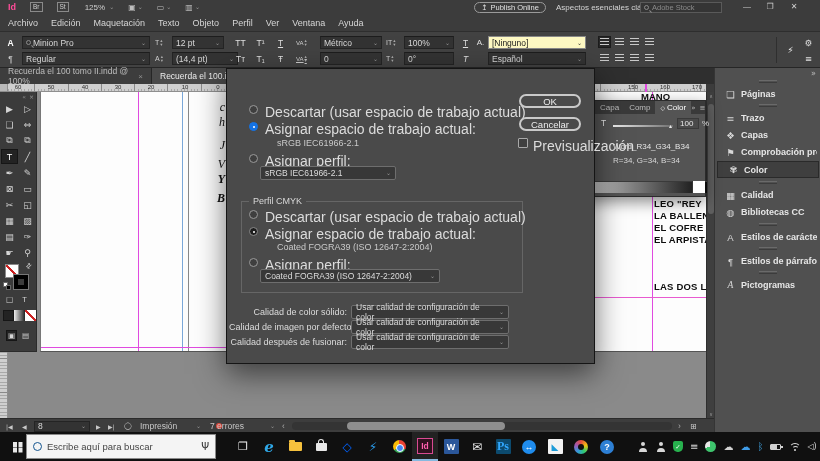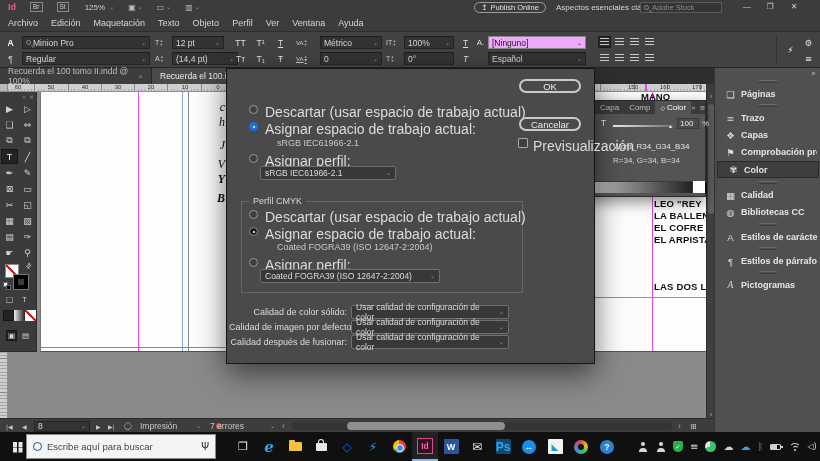--- a/index.html
+++ b/index.html
@@ -24,21 +24,21 @@
   .searchico::after { content:""; position:absolute; width:3px; height:1px; background:#8a8a8a; transform:rotate(45deg); left:4px; top:5px; }
   .winbtn { position:absolute; top:0; width:16px; height:13px; display:flex; align-items:center; justify-content:center; color:#d0d0d0; font-size:8px; }
 
   
   .menubar { position:absolute; left:0; top:14px; width:820px; height:18px; background:#3c3c3c; border-bottom:1px solid #2e2e2e; display:flex; align-items:center; gap:13px; padding-left:8px; font-size:9px; color:#d6d6d6; }
 
   
   .controlbar { position:absolute; left:0; top:32px; width:820px; height:36px; background:#424242; border-bottom:1px solid #262626; font-size:9px; }
   .fld { position:absolute; height:13px; background:#333333; border:1px solid #242424; border-top-color:#1d1d1d; color:#d8d8d8; font-size:8.5px; display:flex; align-items:center; padding:0 3px; gap:2px; }
   .fld .chev { margin-left:auto; }
-  .fld.white { background:#f0abfc; color:#1d1d1d; border-color:#888; }
+  .fld.white { background:#fef9c3; color:#1d1d1d; border-color:#888; }
   .fld.white .chev { color:#333; }
   .st { display:flex; flex-direction:column; justify-content:center; line-height:3.5px; font-size:4.5px; color:#aaa; }
   .cicon { position:absolute; color:#cfcfcf; font-size:7px; display:flex; align-items:center; gap:1px; height:13px; }
   .tbt { position:absolute; width:17px; height:13px; display:flex; align-items:center; justify-content:center; color:#e0e0e0; font-size:8.5px; }
   .u { text-decoration:underline; }
   .it { font-style:italic; }
   .alignbtn { position:absolute; width:13px; height:12px; display:flex; align-items:center; justify-content:center; }
   .alignbtn i { display:block; width:9px; height:8px; background:repeating-linear-gradient(#c9c9c9 0 1px, transparent 1px 3px); }
   .alignbtn.active { background:#282828; border:1px solid #1c1c1c; }
   .vsep { position:absolute; width:1px; background:#2f2f2f; }
@@ -528,21 +528,21 @@
     <span class="dd" style="left:124px;top:251px;width:158px;">
       <span>Usar calidad de configuración de color</span>
       <span class="chev g">⌄</span>
     </span>
     <span class="qlabel" style="left:2px;top:268px;">Calidad después de fusionar:</span>
     <span class="dd" style="left:124px;top:266px;width:158px;">
       <span>Usar calidad de configuración de color</span>
       <span class="chev g">⌄</span>
     </span>
 
-    <button class="pillbtn" style="left:292px;top:10px;">OK</button>
+    <button class="pillbtn" style="left:292px;top:25px;">OK</button>
     <button class="pillbtn" style="left:292px;top:48px;">Cancelar</button>
     <span class="checkbox" style="left:291px;top:69px;"></span>
     <span class="rlabel" style="left:306px;top:69px;">Previsualización</span>
   </div>
 
   <div class="dock">
     <span class="dock-collapse g">»</span>
     <span class="dhandle" style="top:12px;"></span>
     <span class="ditem" style="top:18px;">
       <span class="dico g">❏</span>
@@ -649,21 +649,21 @@
     <span class="tslot appactive">
         <span class="idtile">Id</span>
       </span>
     <span class="tslot">
         <span class="sqtile" style="background:#2b579a;color:#fff;font-size:9px;">W</span>
       </span>
     <span class="tslot">
         <span class="g" style="color:#e8e8e8;font-size:12px;">✉</span>
       </span>
     <span class="tslot">
-        <span class="sqtile" style="background:#0c4a6e;color:#31a8ff;font-size:12px;">Ps</span>
+        <span class="sqtile" style="background:#0c4a6e;color:#31a8ff;font-size:12px;font-family:Liberation Serif, serif;">Ps</span>
       </span>
     <span class="tslot">
         <span class="circtile" style="width:14px;height:14px;background:#1f8ced;color:#fff;font-size:9px;">↔</span>
       </span>
     <span class="tslot">
         <span class="sqtile" style="background:#f2f2f2;color:#1c9bd8;font-size:9px;">◣</span>
       </span>
     <span class="tslot">
         <span class="palette"></span>
       </span>

